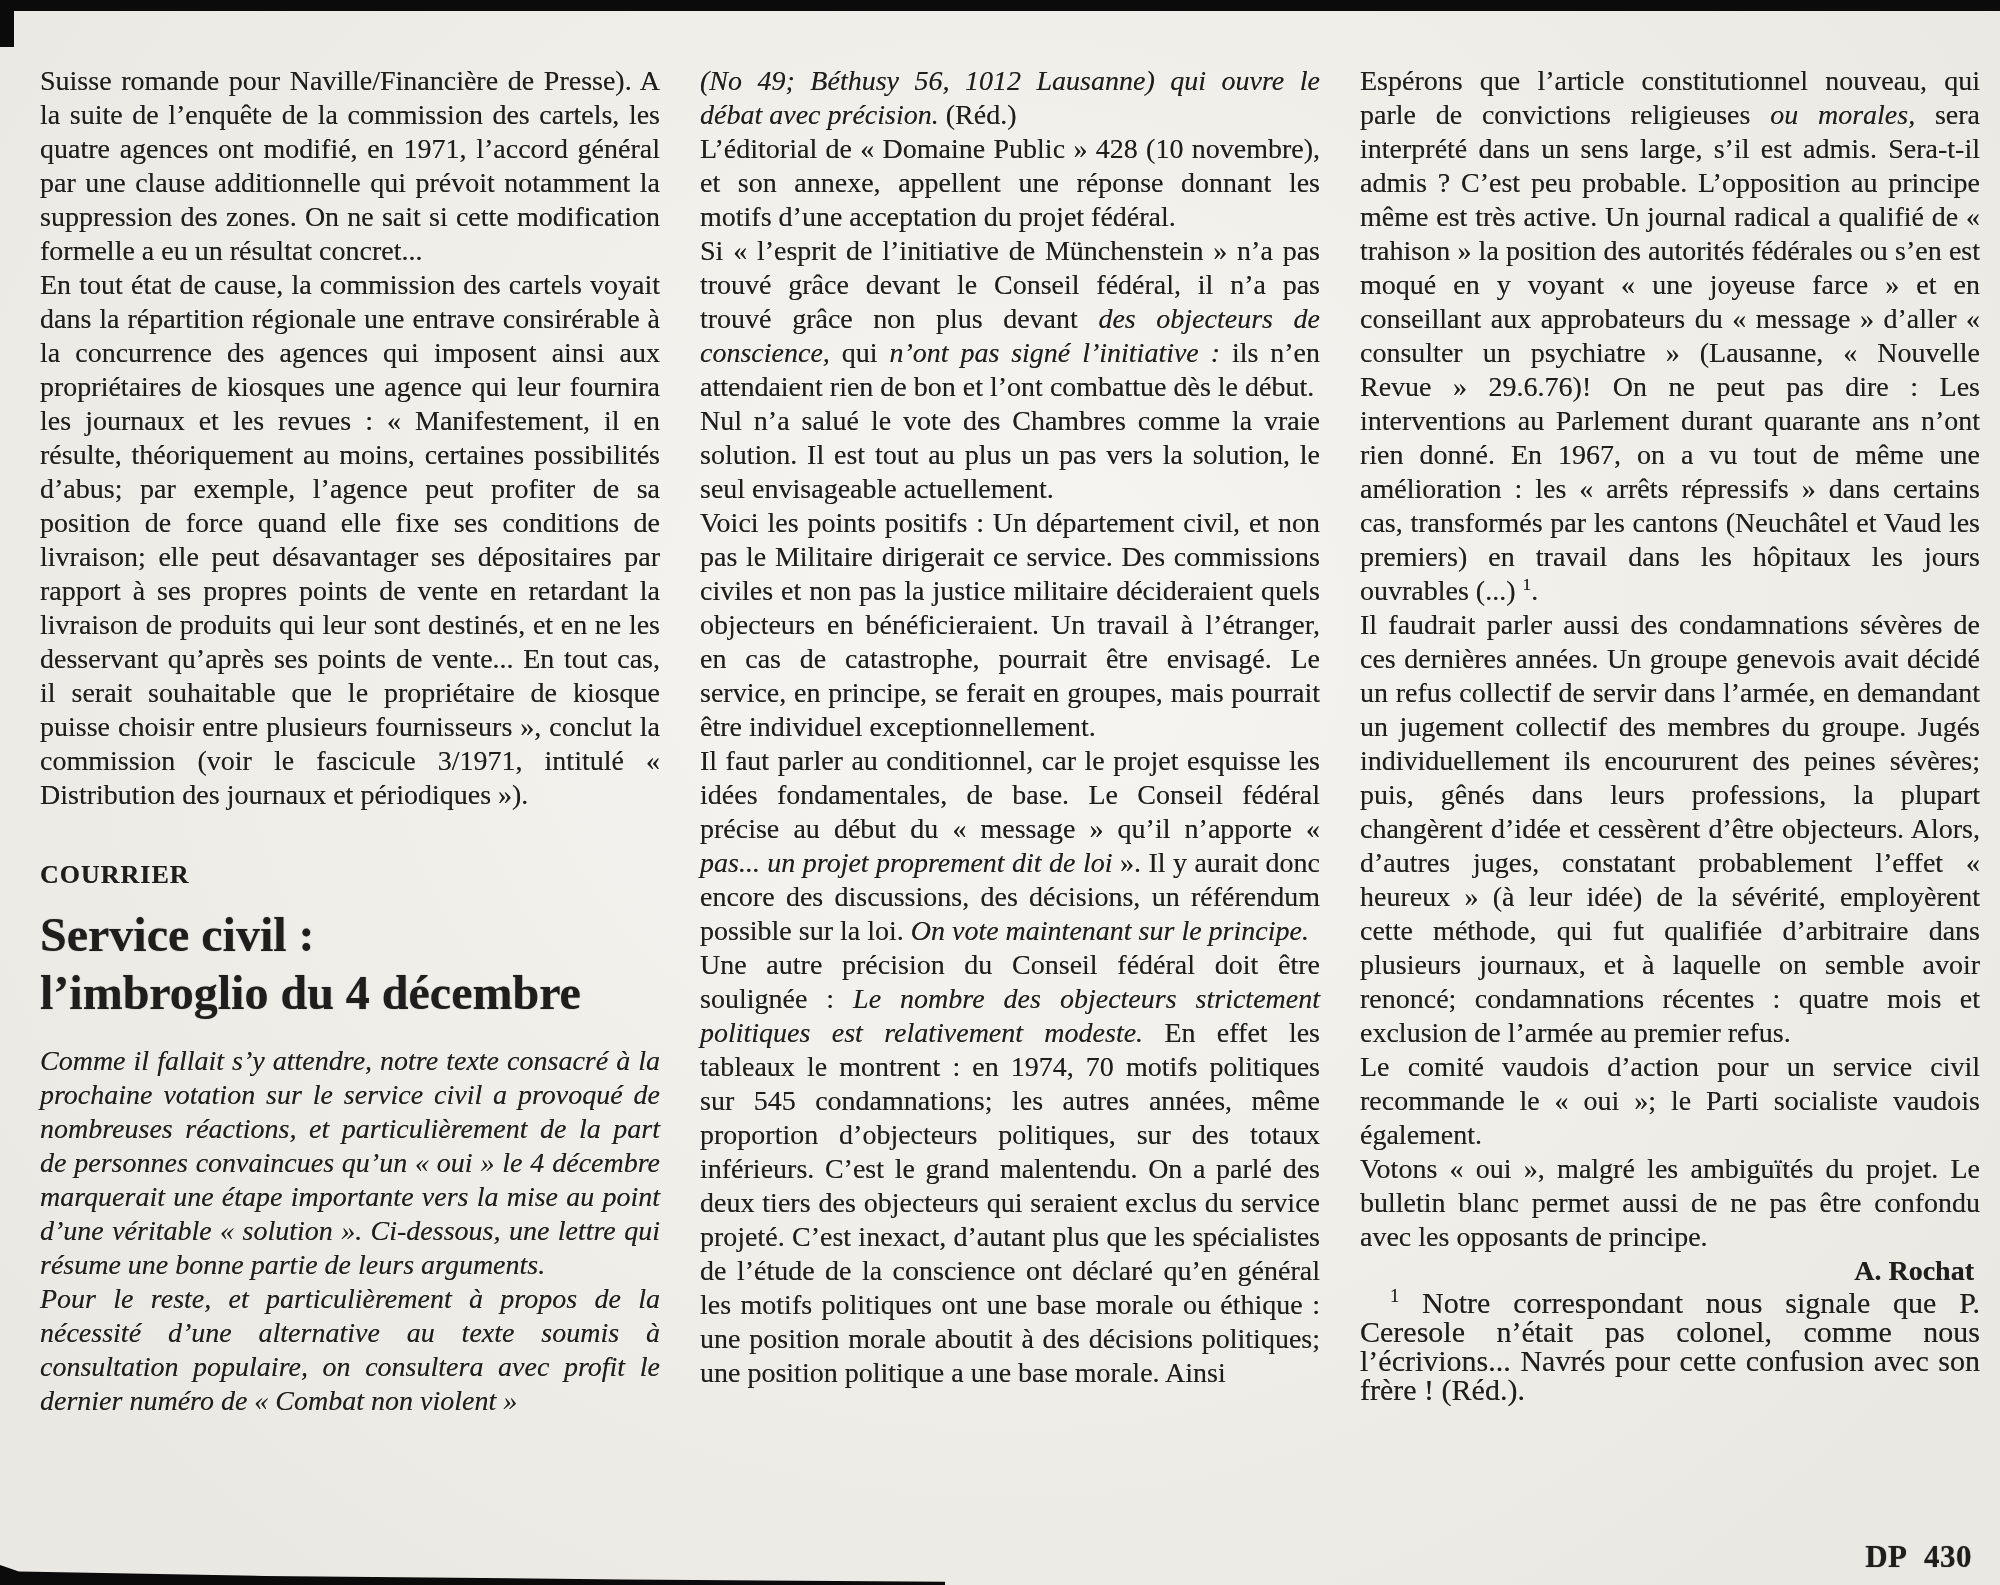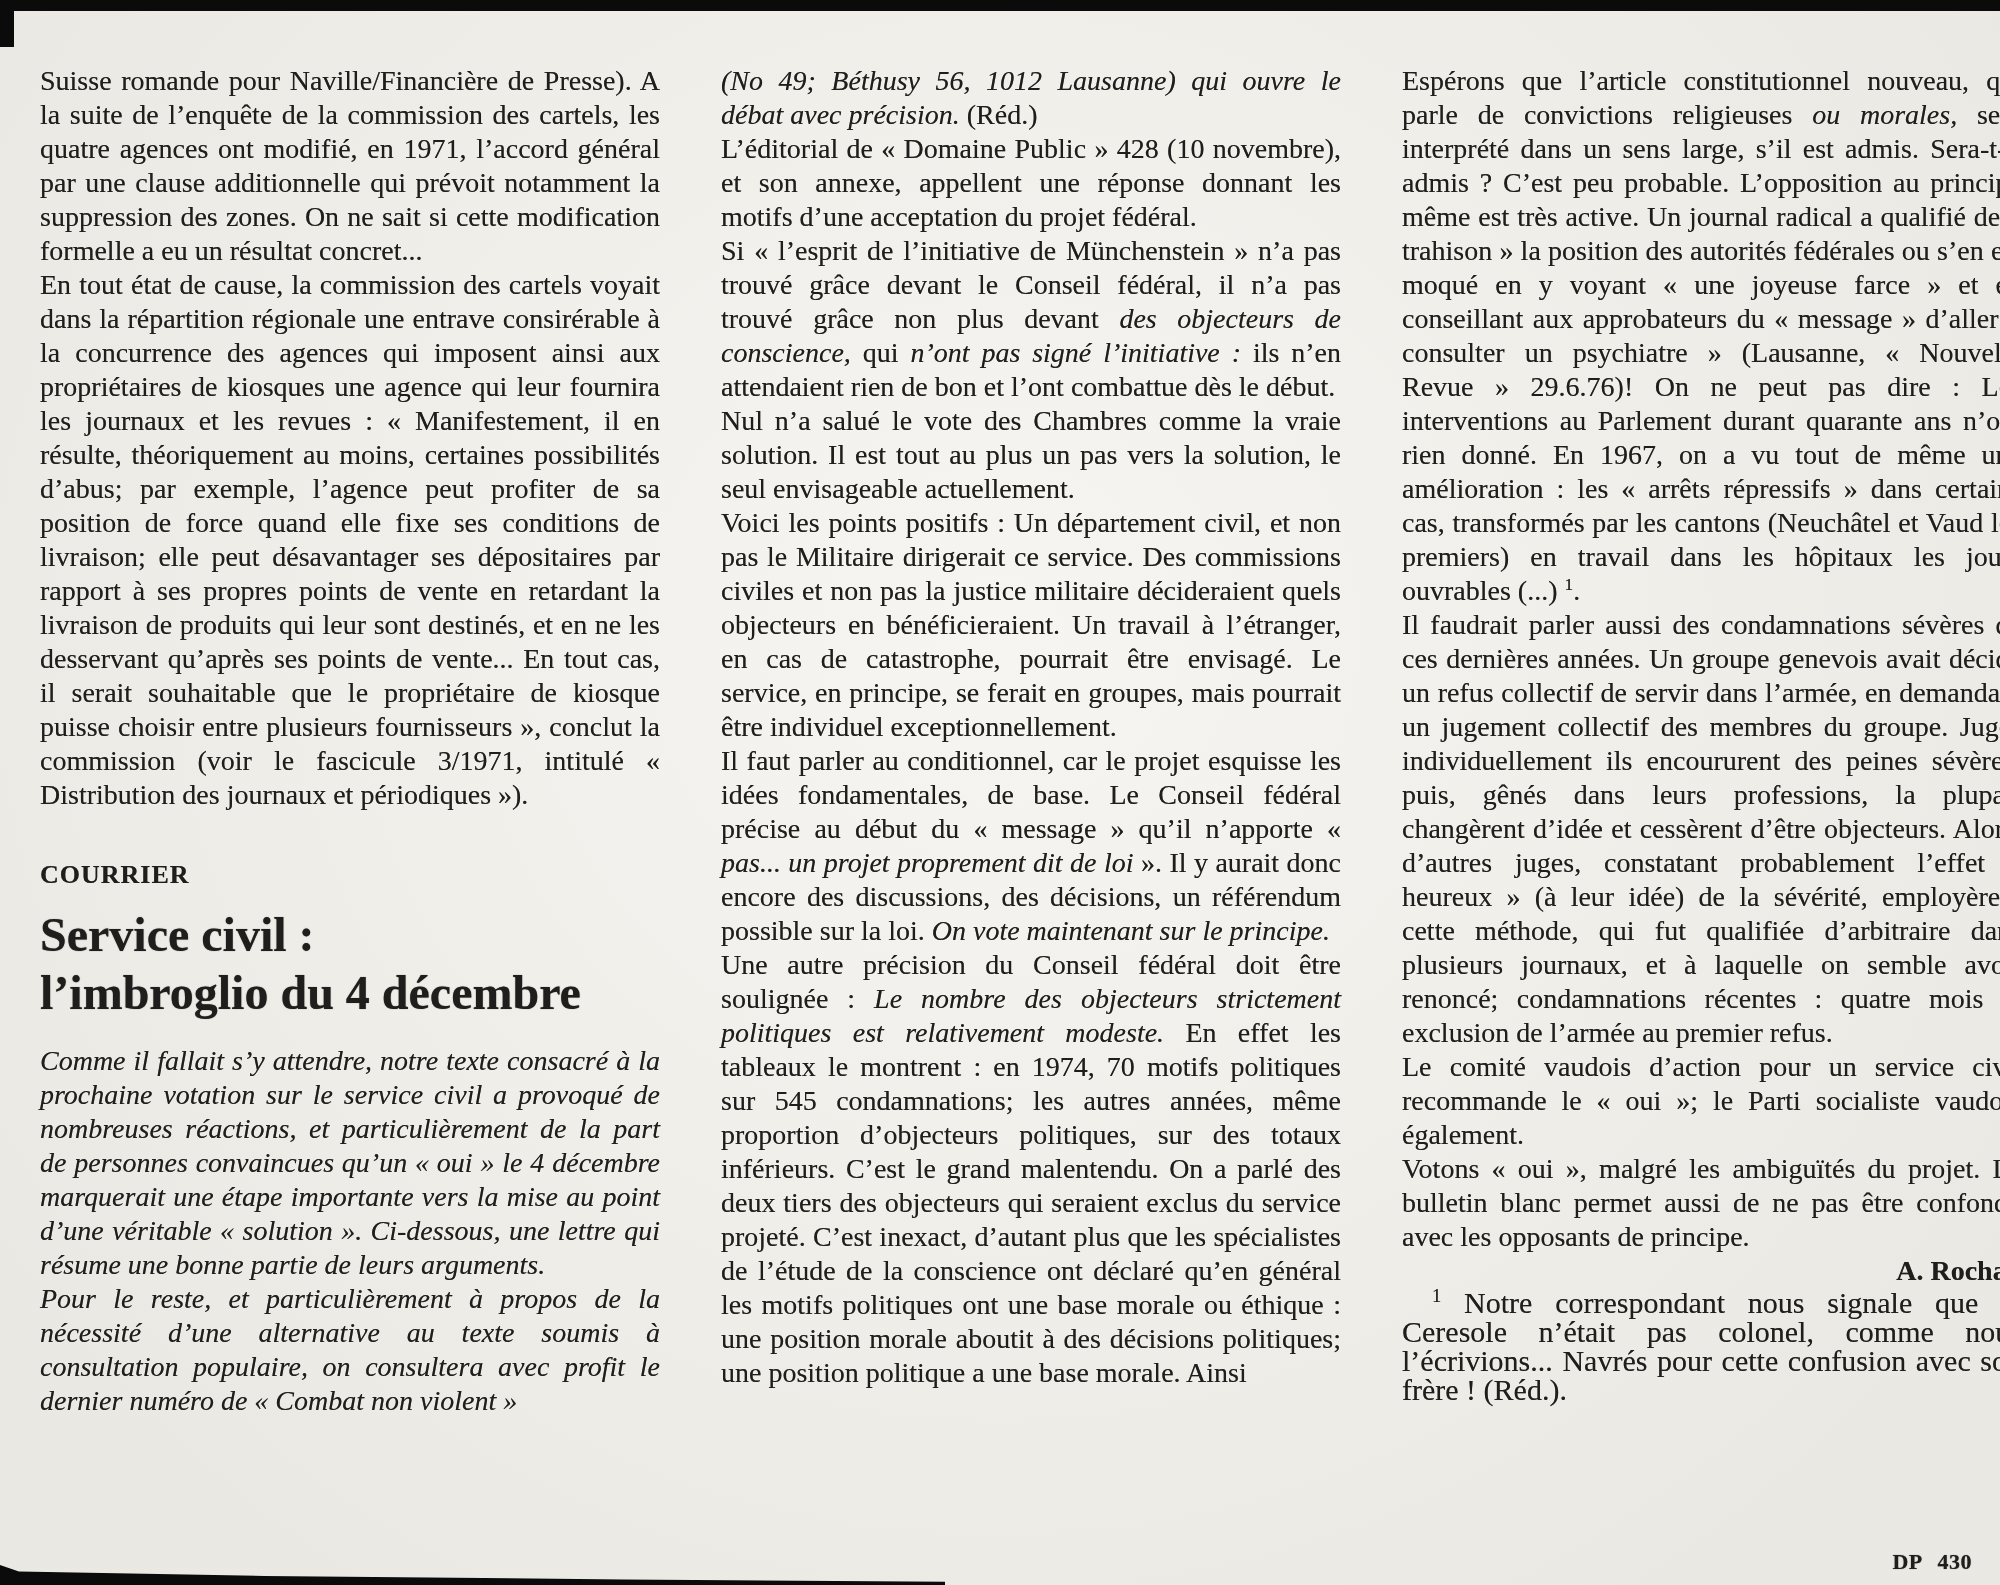--- a/index.html
+++ b/index.html
@@ -35,21 +35,21 @@
   }
   .scan-bottom-wedge{
     position:absolute;bottom:0;left:0;width:945px;height:20px;
     background:var(--bar);
     clip-path:polygon(0 0, 2% 32%, 28% 55%, 66% 72%, 100% 84%, 100% 100%, 0 100%);
   }
   
   .body-area{
     position:absolute;top:64px;left:40px;right:22px;
     display:flex;
-    gap:61px;
+    gap:40px;
   }
   .col{
     width:620px;
     flex:0 0 620px;
     font-size:28px;
     line-height:34px;
     text-align:justify;
     text-shadow:0 0 0.6px rgba(20,20,20,.55);
   }
   .col p{margin:0;}
@@ -80,21 +80,21 @@
   .footnote{
     margin-top:34px;
     font-size:30px;
     line-height:29px;
     text-indent:30px;
   }
   .page-mark{
     position:absolute;
     right:28px;bottom:10px;
     font-weight:bold;
-    font-size:22px;
+    font-size:31px;
     word-spacing:10px;
     letter-spacing:.5px;
     text-shadow:0 0 1px rgba(10,10,10,.6);
   }
 </style>
 </head>
 <body>
 
 <div class="page">
   <div class="scan-top-bar"></div>

